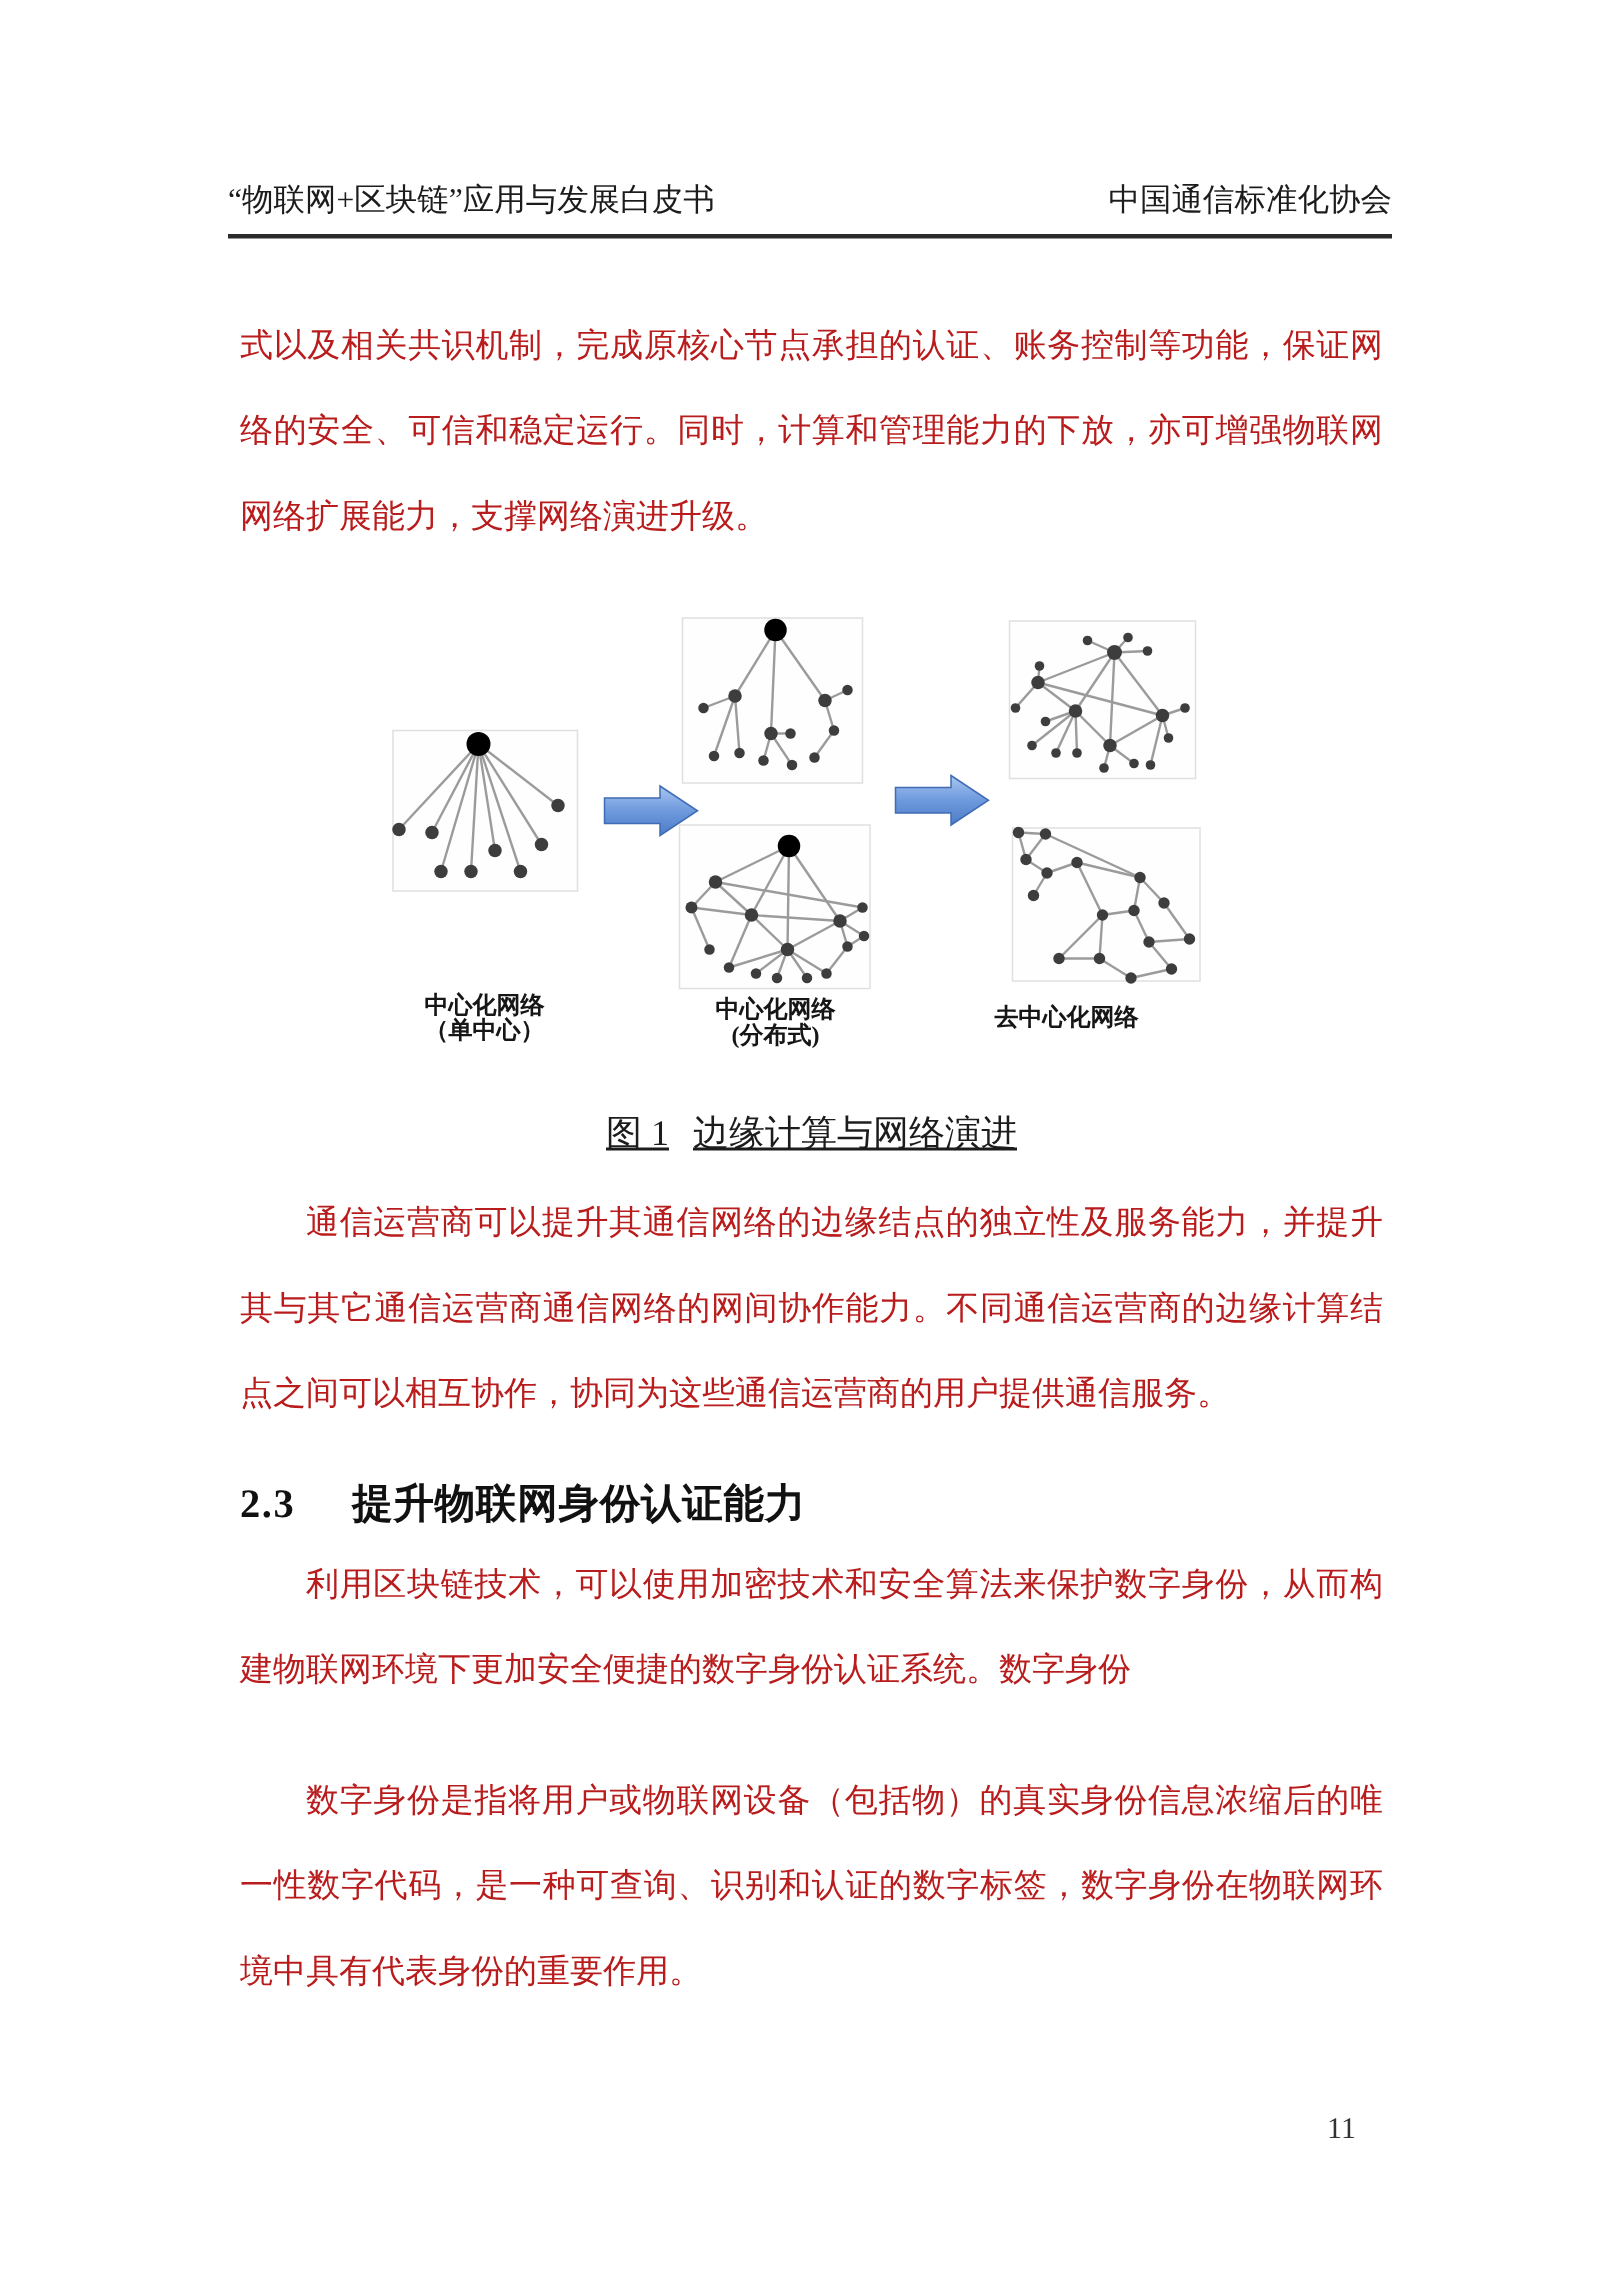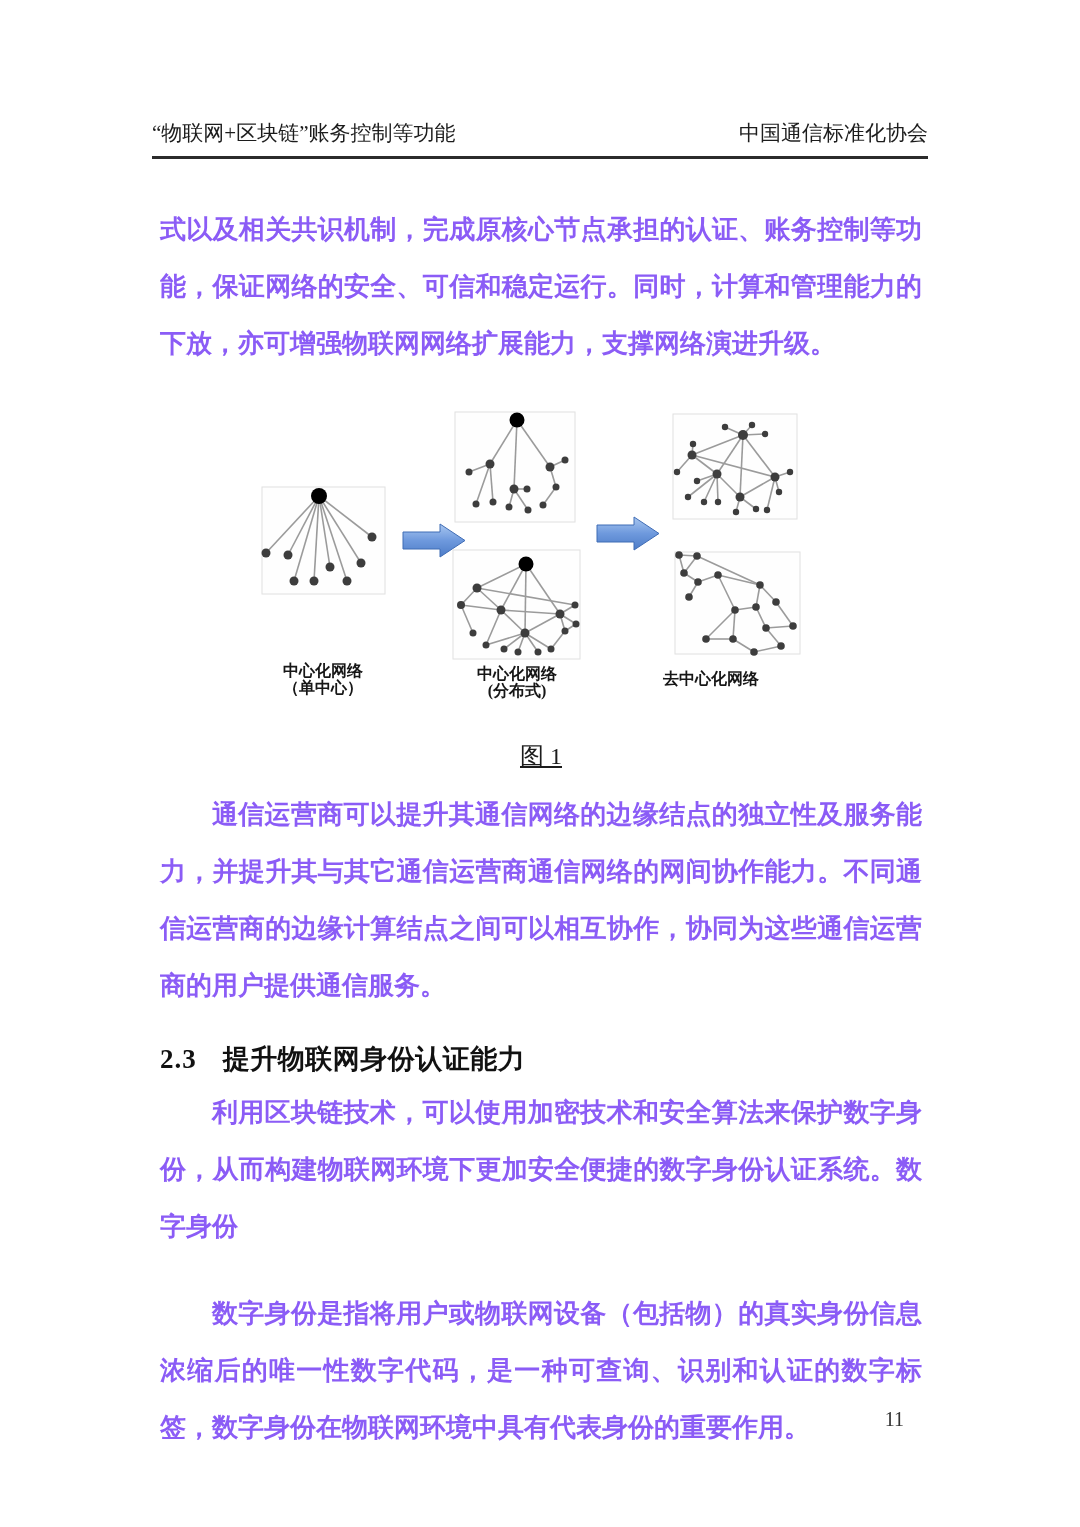--- a/index.html
+++ b/index.html
@@ -19,26 +19,25 @@
     display:flex;
     justify-content:space-between;
     align-items:baseline;
     font-size:21px;
     line-height:26px;
     padding-bottom:10px;
     border-bottom:3px solid #2b2b2b;
     margin-left:-8px; margin-right:-6px;
   }
   p.body-text {
-    font-size:26px;
+    font-size:22px;
     line-height:57px;
     text-align:justify;
     text-justify:inter-ideograph;
-    color:#8b5cf6;
-    font-weight:bold;
+    color:#b91c1c;
   }
   p.indent { text-indent:2em; }
   .p1 { margin-top:42px; }
   .p2 { margin-top:14px; }
   .p3 { margin-top:30px; }
   .p4 { margin-top:7px; }
   .figure-wrap {
     position:relative;
     margin-top:28px;
     width:762px; height:310px;
@@ -71,20 +70,21 @@
     text-decoration:underline;
   }
   h2.section-heading {
     margin-top:27px;
     font-size:27px;
     line-height:36px;
     font-weight:700;
     color:#111;
     display:flex;
     align-items:baseline;
+    gap:12px;
   }
   h2 .h-num { font-family:"Liberation Serif","DejaVu Serif",serif; letter-spacing:1px; }
   h2 .h-title {
     margin-left:26px;
     font-family:"Liberation Sans","DejaVu Sans",sans-serif;
     letter-spacing:0.5px;
   }
   .page-number {
     position:absolute;
     top:1408px;
@@ -92,21 +92,21 @@
     font-size:20px;
     color:#333;
   }
 </style>
 </head>
 <body>
 
 <div class="page">
 
   <div class="doc-header">
-    <span>“物联网+区块链”账务控制等功能</span>
+    <span>“物联网+区块链”应用与发展白皮书</span>
     <span>中国通信标准化协会</span>
   </div>
 
   <p class="body-text p1">式以及相关共识机制，完成原核心节点承担的认证、账务控制等功能，保证网络的安全、可信和稳定运行。同时，计算和管理能力的下放，亦可增强物联网网络扩展能力，支撑网络演进升级。</p>
 
   <div class="figure-wrap">
     <svg width="762" height="310" viewBox="0 0 762 310">
       <defs>
         <linearGradient id="ag" x1="0" y1="0" x2="0" y2="1">
           <stop offset="0" stop-color="#a9c7f0"></stop>
@@ -310,20 +310,21 @@
       <div>中心化网络</div>
       <div>(分布式)</div>
     </div>
     <div class="fig-label" style="left:551px; top:270px;">
       <div>去中心化网络</div>
     </div>
   </div>
 
   <div class="caption">
     <span>图 1</span>
+    <span>边缘计算与网络演进</span>
   </div>
 
   <p class="body-text indent p2">通信运营商可以提升其通信网络的边缘结点的独立性及服务能力，并提升其与其它通信运营商通信网络的网间协作能力。不同通信运营商的边缘计算结点之间可以相互协作，协同为这些通信运营商的用户提供通信服务。</p>
 
   <h2 class="section-heading">
     <span class="h-num">2.3</span>
     <span class="h-title">提升物联网身份认证能力</span>
   </h2>
 
   <p class="body-text indent p4">利用区块链技术，可以使用加密技术和安全算法来保护数字身份，从而构建物联网环境下更加安全便捷的数字身份认证系统。数字身份</p>

